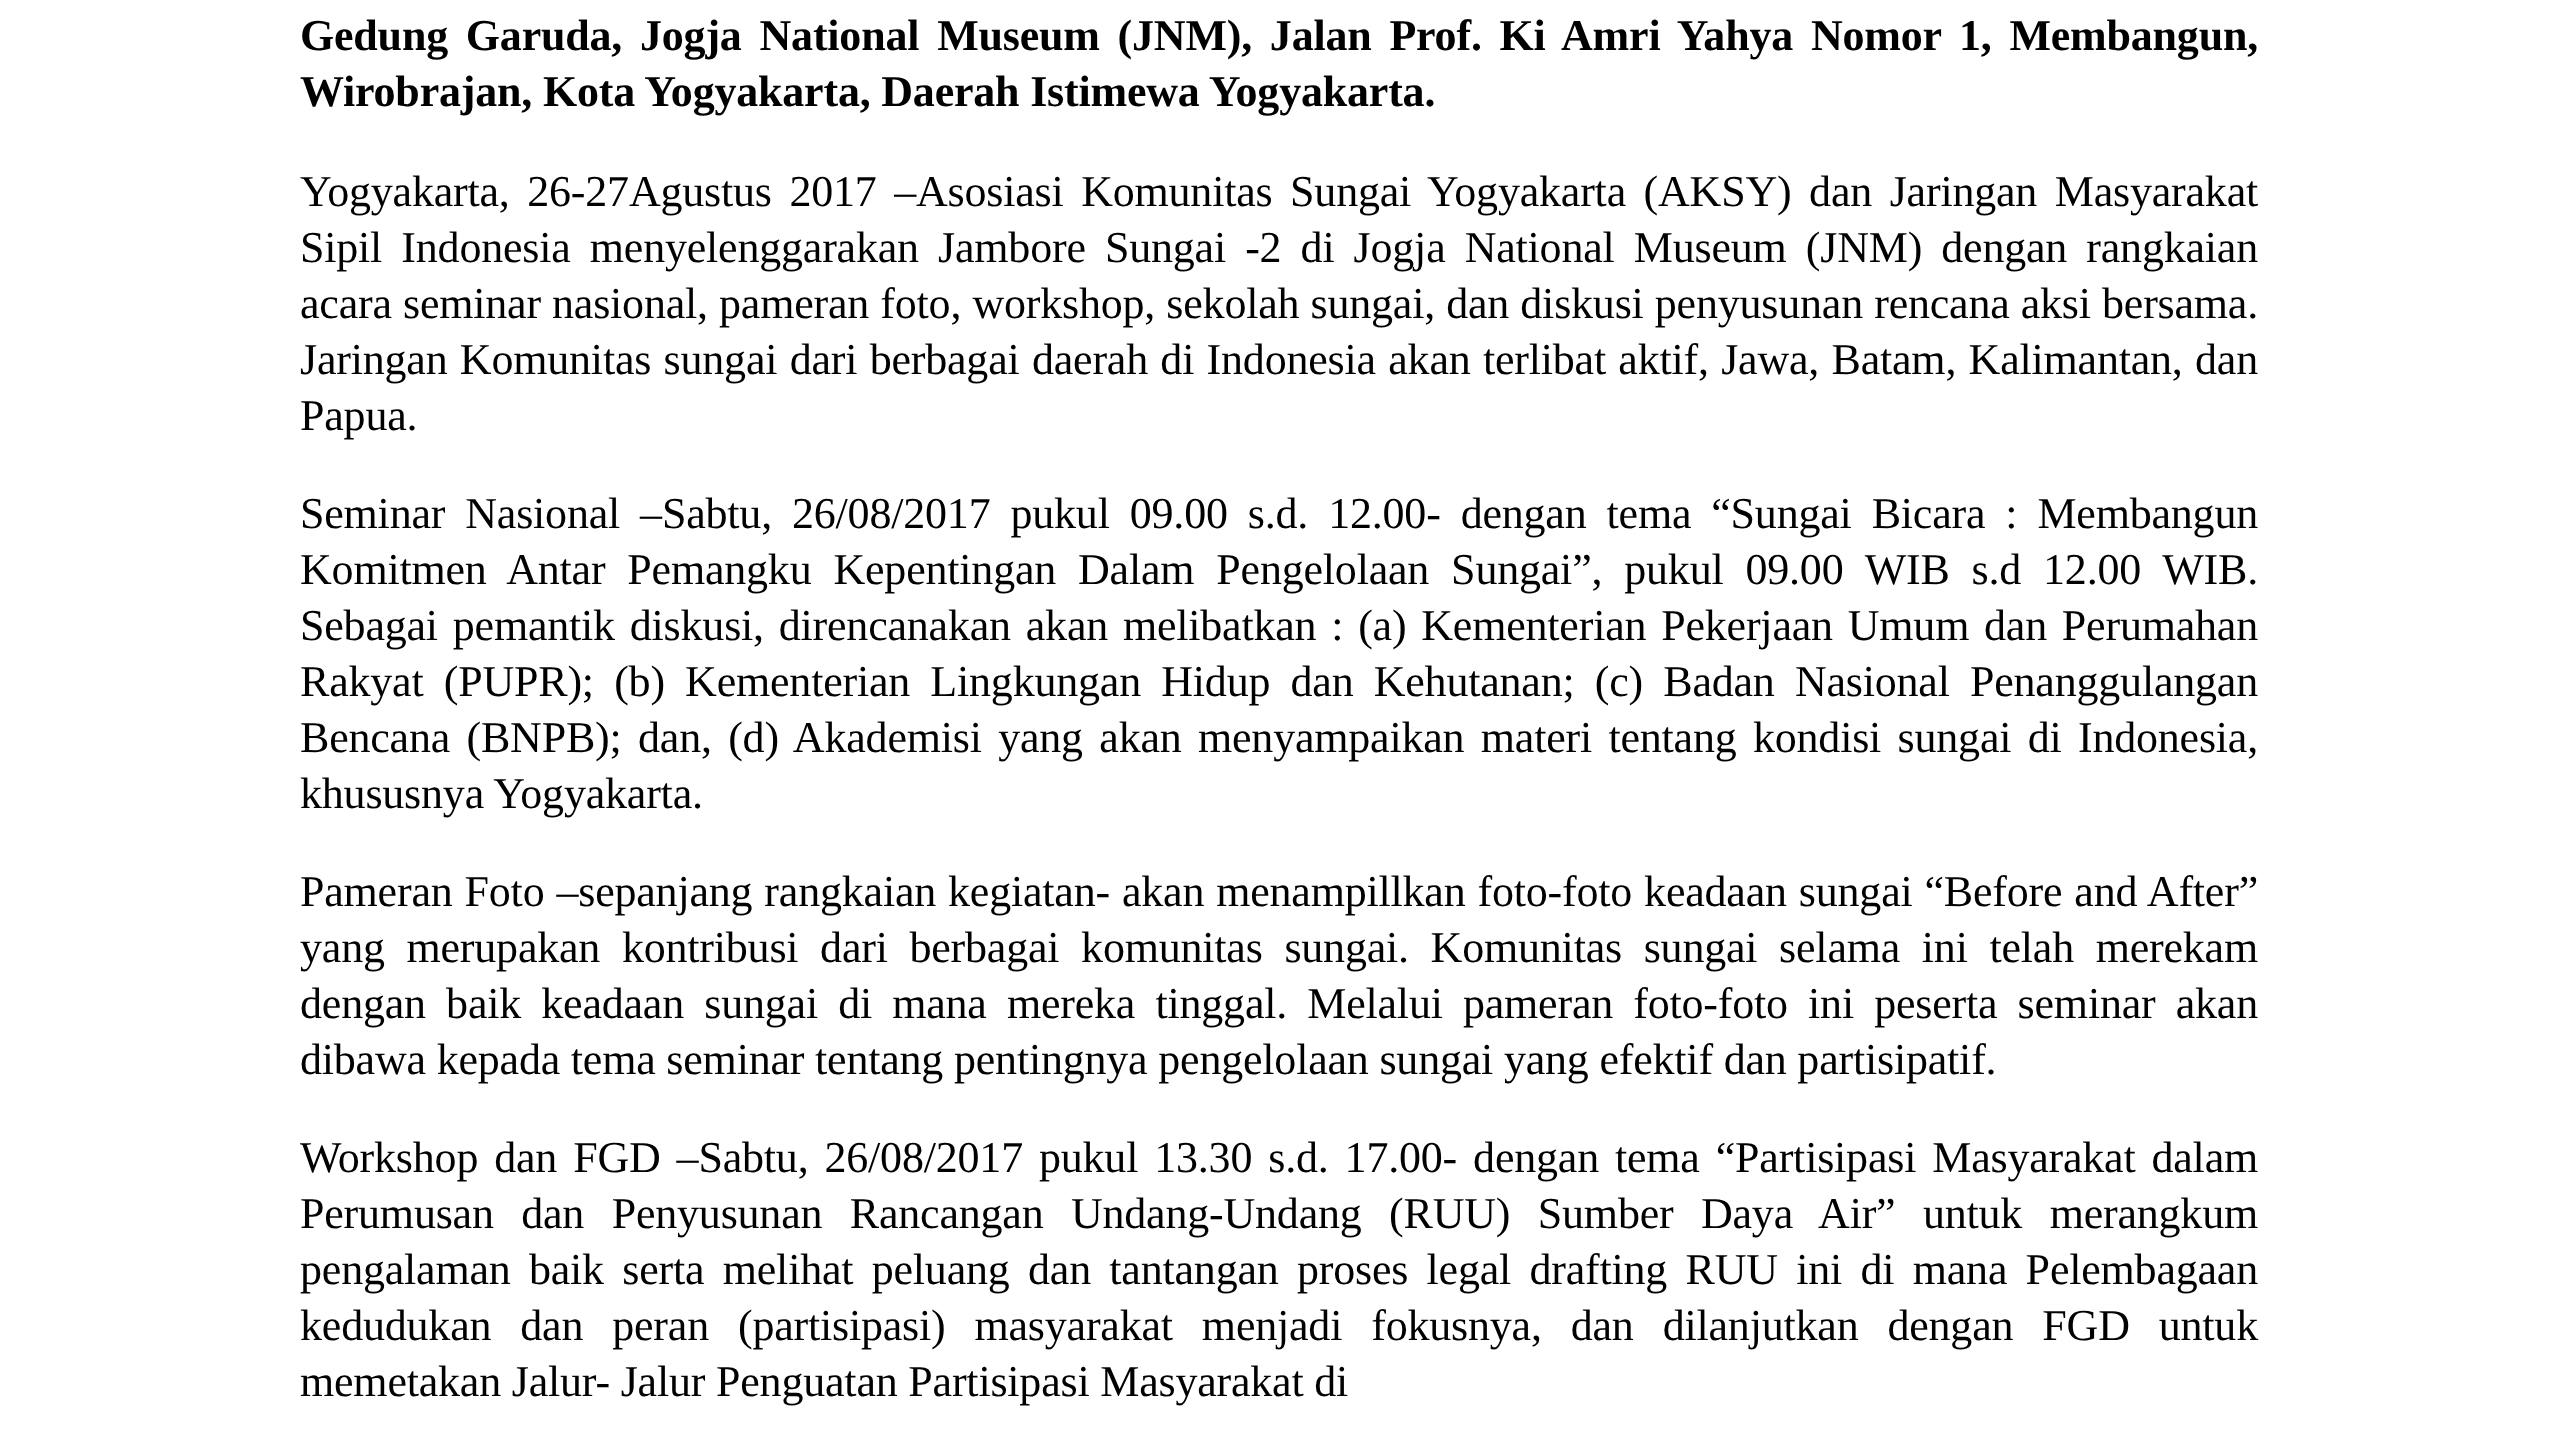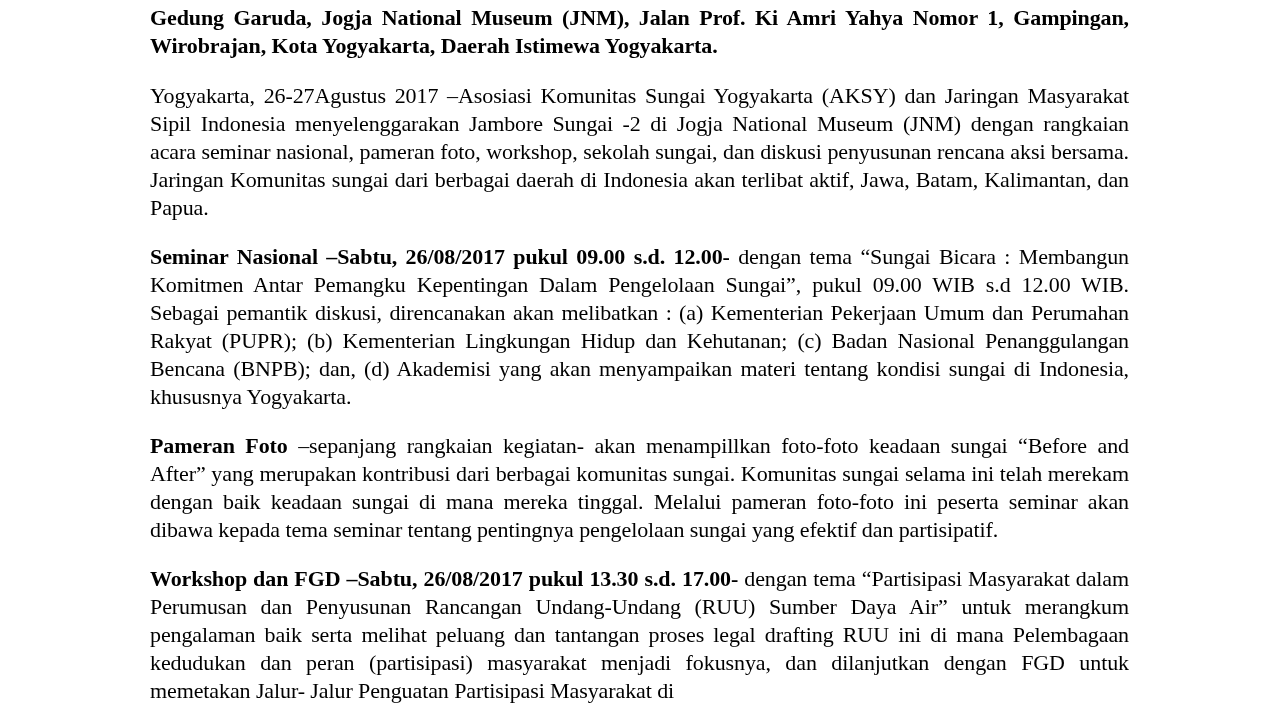--- a/index.html
+++ b/index.html
@@ -27,29 +27,29 @@
     letter-spacing: -0.1px;
   }
   .heading {
     font-weight: bold;
     margin: 0 0 22px 0;
   }
   .para {
     margin: 0 0 21px 0;
   }
   .para strong {
-    font-weight: bold;
+    font-weight: normal;
   }
 </style>
 </head>
 <body>
 
 <div class="page">
 
-  <p class="heading">Gedung Garuda, Jogja National Museum (JNM), Jalan Prof. Ki Amri Yahya Nomor 1, Gampingan, Wirobrajan, Kota Yogyakarta, Daerah Istimewa Yogyakarta.</p>
+  <p class="heading">Gedung Garuda, Jogja National Museum (JNM), Jalan Prof. Ki Amri Yahya Nomor 1, Membangun, Wirobrajan, Kota Yogyakarta, Daerah Istimewa Yogyakarta.</p>
 
   <p class="para"><span>Yogyakarta, 26-27Agustus 2017 –Asosiasi Komunitas Sungai Yogyakarta (AKSY) dan Jaringan Masyarakat Sipil Indonesia menyelenggarakan Jambore Sungai -2 di Jogja National Museum (JNM) dengan rangkaian acara seminar nasional, pameran foto, workshop, sekolah sungai, dan diskusi penyusunan rencana aksi bersama. Jaringan Komunitas sungai dari berbagai daerah di Indonesia akan terlibat aktif, Jawa, Batam, Kalimantan, dan Papua.</span></p>
 
   <p class="para"><strong>Seminar Nasional –Sabtu, 26/08/2017 pukul 09.00 s.d. 12.00-</strong><span> dengan tema “Sungai Bicara : Membangun Komitmen Antar Pemangku Kepentingan Dalam Pengelolaan Sungai”, pukul 09.00 WIB s.d 12.00 WIB. Sebagai pemantik diskusi, direncanakan akan melibatkan : (a) Kementerian Pekerjaan Umum dan Perumahan Rakyat (PUPR); (b) Kementerian Lingkungan Hidup dan Kehutanan; (c) Badan Nasional Penanggulangan Bencana (BNPB); dan, (d) Akademisi yang akan menyampaikan materi tentang kondisi sungai di Indonesia, khususnya Yogyakarta.</span></p>
 
   <p class="para"><strong>Pameran Foto</strong><span> –sepanjang rangkaian kegiatan- akan menampillkan foto-foto keadaan sungai “Before and After” yang merupakan kontribusi dari berbagai komunitas sungai. Komunitas sungai selama ini telah merekam dengan baik keadaan sungai di mana mereka tinggal.  Melalui pameran foto-foto ini peserta seminar akan dibawa kepada tema seminar tentang pentingnya pengelolaan sungai yang efektif dan partisipatif.</span></p>
 
   <p class="para"><strong>Workshop dan FGD –Sabtu, 26/08/2017 pukul 13.30 s.d. 17.00-</strong><span> dengan tema “Partisipasi Masyarakat dalam Perumusan dan Penyusunan Rancangan Undang-Undang (RUU) Sumber Daya Air” untuk merangkum pengalaman baik serta melihat peluang dan tantangan proses legal drafting RUU ini di mana Pelembagaan kedudukan dan peran (partisipasi) masyarakat menjadi fokusnya, dan dilanjutkan dengan FGD untuk memetakan Jalur- Jalur Penguatan Partisipasi Masyarakat di</span></p>
 
 </div>

